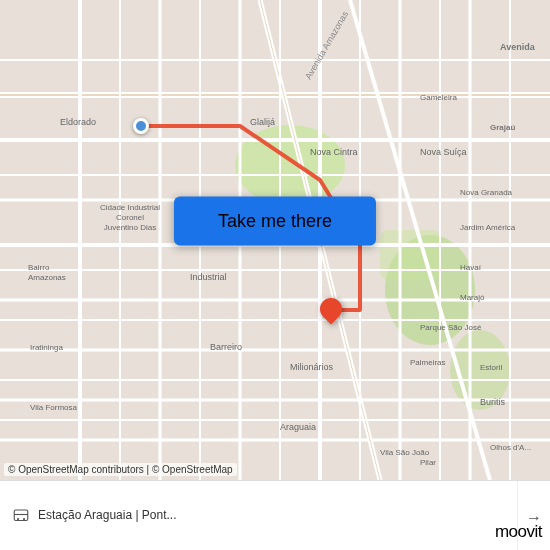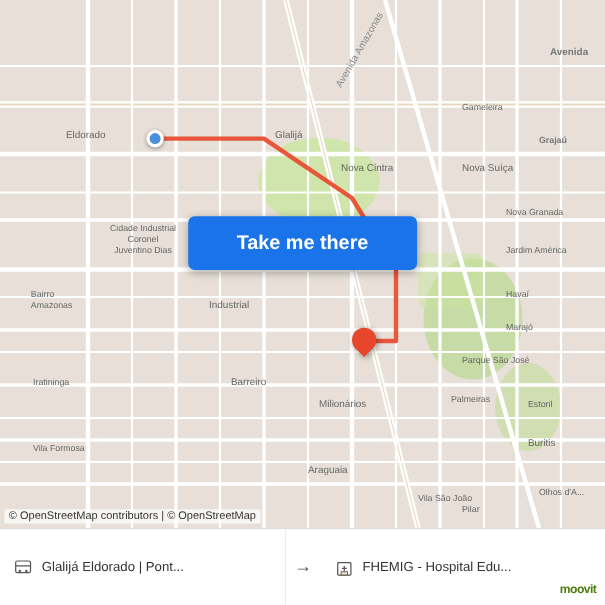--- a/index.html
+++ b/index.html
@@ -26,26 +26,26 @@
       width: 100%; height: 100%;
     }
 
     
     #take-me-there-btn {
       position: absolute;
       left: 50%;
       top: 46%;
       transform: translate(-50%, -50%);
       background: #1a73e8;
-      color: #ffffff;
+      color: #000000;
       border: none;
       border-radius: 6px;
       padding: 14px 44px;
       font-size: 18px;
-      font-weight: 700;
+      font-weight: 400;
       cursor: pointer;
       white-space: nowrap;
       box-shadow: 0 2px 8px rgba(0,0,0,0.3);
       z-index: 10;
     }
 
     
     #attribution {
       position: absolute;
       bottom: 4px;
@@ -101,23 +101,23 @@
       font-size: 16px;
       margin: 0 8px;
       flex-shrink: 0;
     }
 
     
     #moovit-logo {
       position: absolute;
       bottom: 8px;
       right: 8px;
-      font-size: 11px;
-      font-weight: bold;
-      color: #4d7c0f;
+      font-size: 17px;
+      font-weight: normal;
+      color: #000000;
       letter-spacing: -0.5px;
       z-index: 5;
     }
 
     
     .origin-pin {
       position: absolute;
       width: 16px;
       height: 16px;
       border-radius: 50%;
@@ -259,30 +259,20 @@
 
 <div id="bottom-bar">
   <div class="bottom-section">
 
     <svg class="bottom-icon" viewBox="0 0 24 24" fill="none" xmlns="http://www.w3.org/2000/svg">
       <rect x="3" y="4" width="18" height="14" rx="2" stroke="#555" stroke-width="1.5"></rect>
       <line x1="3" y1="10" x2="21" y2="10" stroke="#555" stroke-width="1.5"></line>
       <circle cx="8" cy="16" r="1.5" fill="#555"></circle>
       <circle cx="16" cy="16" r="1.5" fill="#555"></circle>
     </svg>
-    <span class="bottom-text">Glalijá Eldorado | Pont...</span>
+    <span class="bottom-text">Estação Araguaia | Pont...</span>
   </div>
 
   <span class="arrow-icon">→</span>
 
-  <div class="bottom-section">
-
-    <svg class="bottom-icon" viewBox="0 0 24 24" fill="none" xmlns="http://www.w3.org/2000/svg">
-      <rect x="4" y="6" width="16" height="15" rx="1" stroke="#555" stroke-width="1.5"></rect>
-      <line x1="12" y1="10" x2="12" y2="16" stroke="#555" stroke-width="1.5"></line>
-      <line x1="9" y1="13" x2="15" y2="13" stroke="#555" stroke-width="1.5"></line>
-      <rect x="8" y="17" width="8" height="4" rx="0" fill="#e8d8c0" stroke="#555" stroke-width="1"></rect>
-    </svg>
-    <span class="bottom-text">FHEMIG - Hospital Edu...</span>
-  </div>
 
   <div id="moovit-logo">moovit</div>
 </div>
 
 </body></html>

